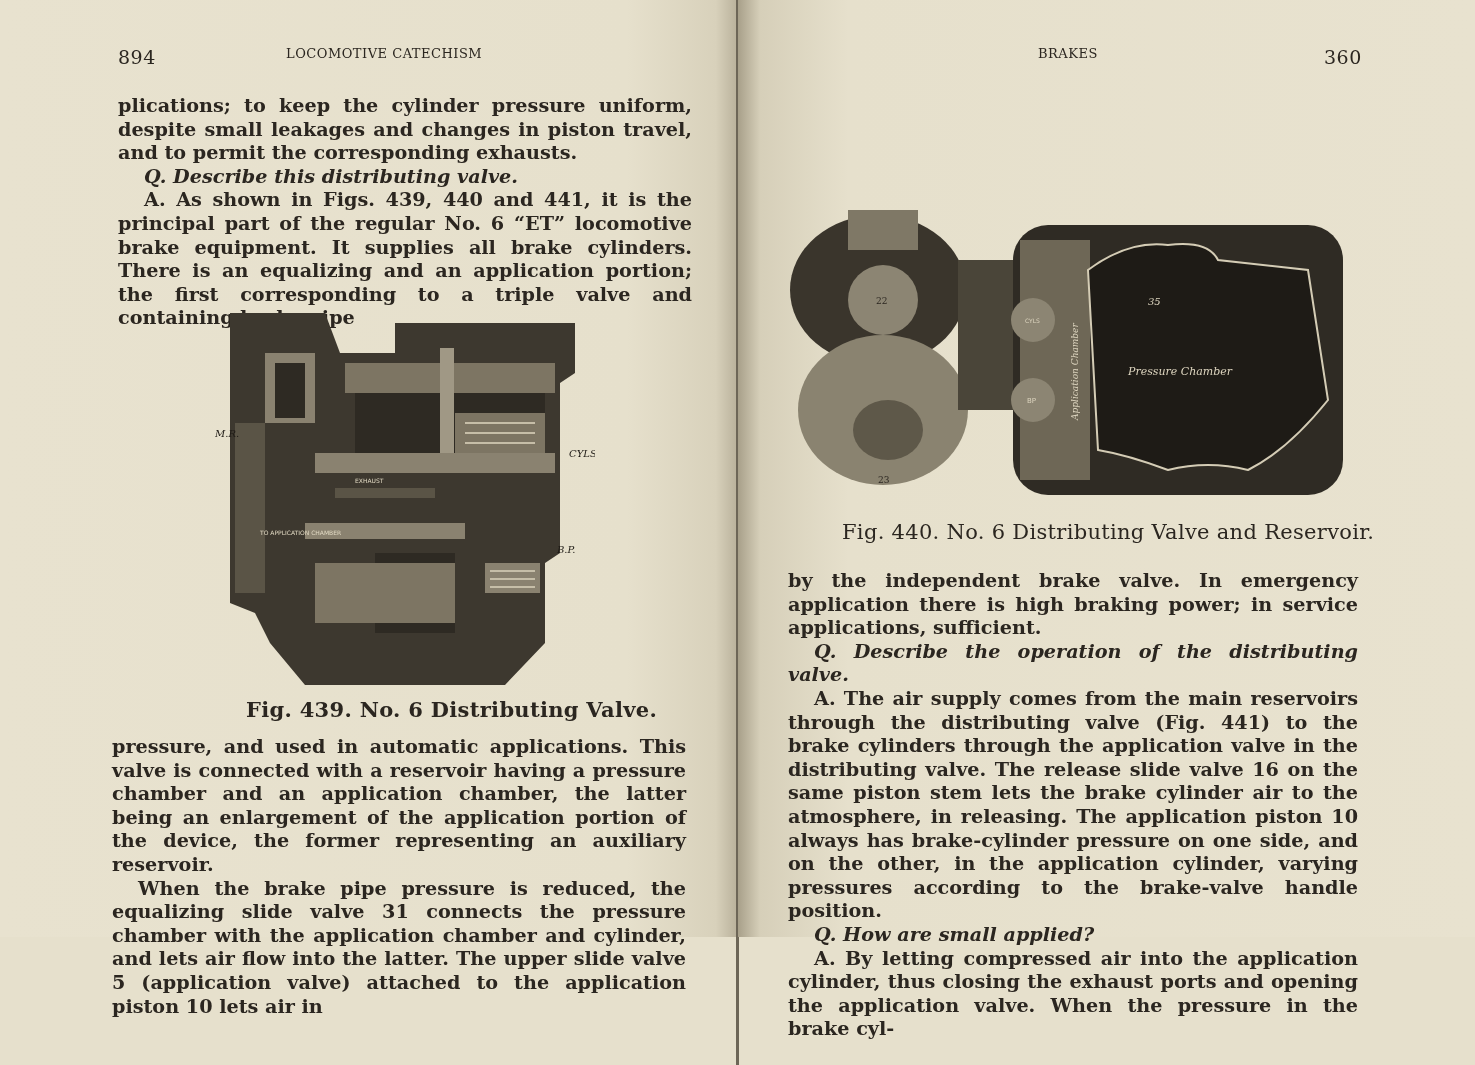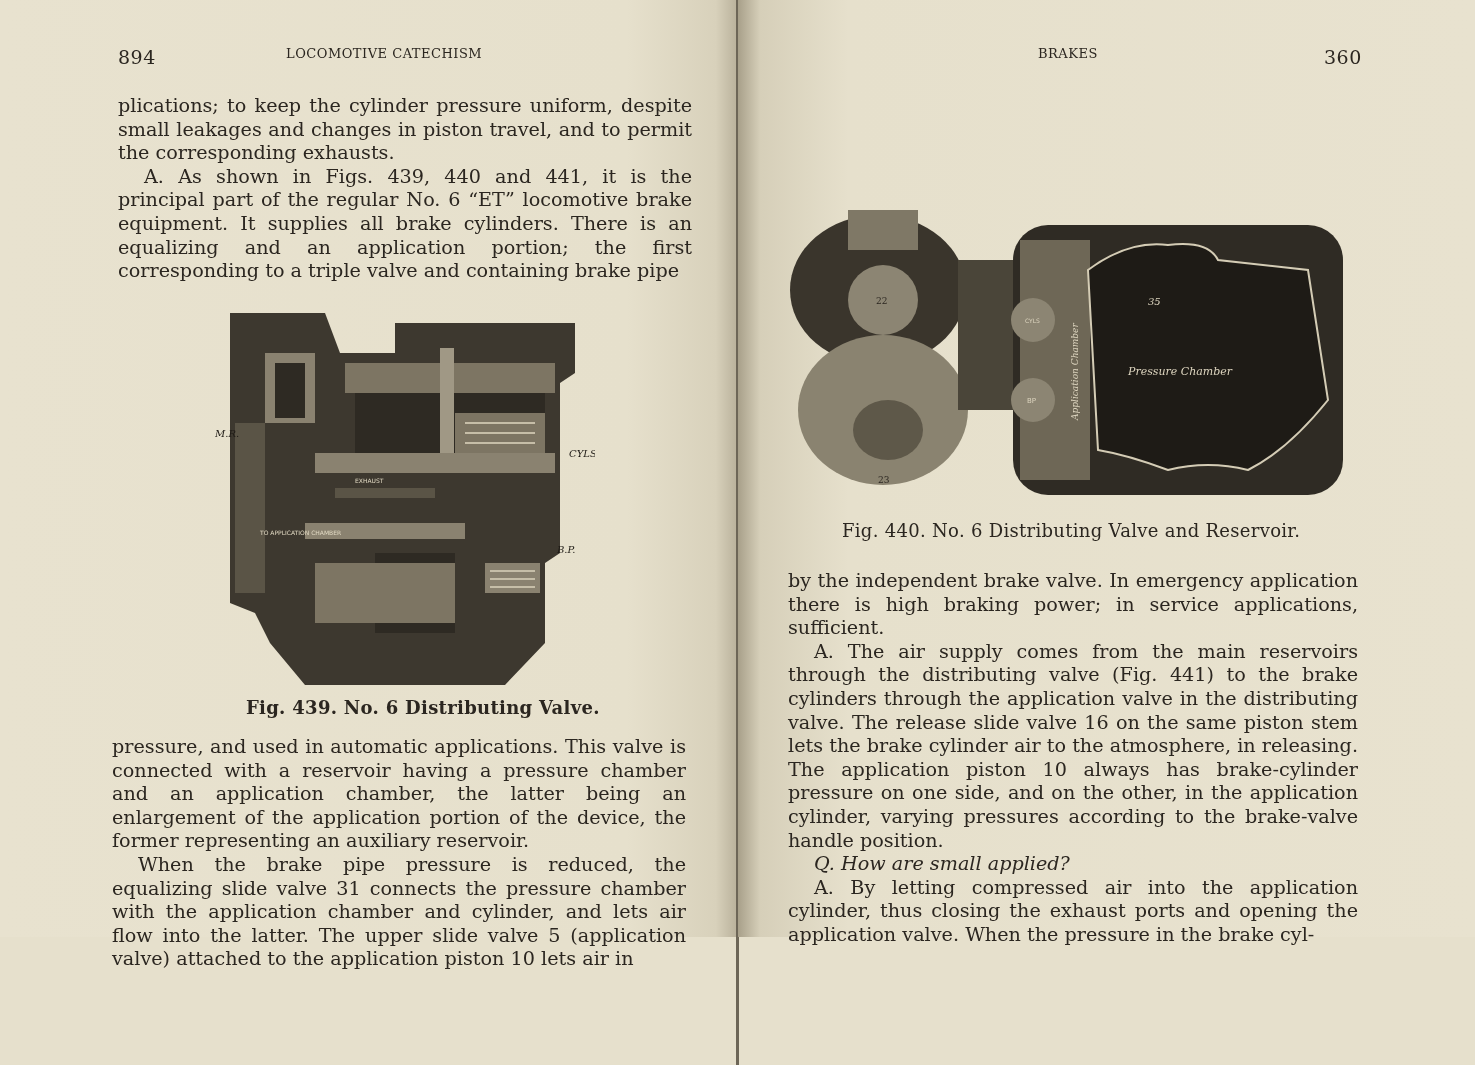--- a/index.html
+++ b/index.html
@@ -9,36 +9,37 @@
     font-family:"DejaVu Serif", "Liberation Serif", serif;
     color:#2b2620;
     position:relative;
   }
   .page { position:absolute; top:0; height:937px; }
   .page-left { left:0; width:738px; background:linear-gradient(to right,#e8e2cf 0%,#e6e0cc 85%,#d8d1bb 97%,#b8b09a 100%); }
   .page-right { left:738px; width:737px; background:linear-gradient(to right,#a8a08a 0%,#d6cfb9 3%,#e6e0cc 15%,#e8e2cf 100%); }
   .gutter { position:absolute; left:736px; top:0; width:3px; height:1065px; background:#6d6657; }
   .header { position:absolute; top:46px; font-size:13px; letter-spacing:0.5px; }
   .pnum { font-size:19px; }
-  .text { position:absolute; font-size:19.2px; line-height:23.6px; text-align:justify; }
+  .text { position:absolute; font-size:19.2px; line-height:23.6px; text-align:justify;font-weight:bold; }
   .text p { margin:0; }
   .indent { text-indent:26px; }
   .q { font-style:italic; text-indent:26px; }
-  .caption { position:absolute; font-size:18px; letter-spacing:0.3px; }
+  .caption { position:absolute; font-size:21px; letter-spacing:0.3px; }
   .fig { position:absolute; }
 </style>
 </head>
 <body>
 
 <div class="page page-left">
   <div class="header pnum" style="left:118px;">894</div>
   <div class="header" style="left:286px;">LOCOMOTIVE CATECHISM</div>
 
   <div class="text" style="left:118px; top:94px; width:574px;">
     <p>plications; to keep the cylinder pressure uniform, despite small leakages and changes in piston travel, and to permit the corresponding exhausts.</p>
+    <p class="q">Q. Describe this distributing valve.</p>
     <p class="indent">A. As shown in Figs. 439, 440 and 441, it is the principal part of the regular No. 6 “ET” locomotive brake equipment. It supplies all brake cylinders. There is an equalizing and an application portion; the first corresponding to a triple valve and containing brake pipe</p>
   </div>
 
   <svg class="fig" style="left:215px; top:313px;" width="380" height="372" viewBox="0 0 380 372">
     <polygon points="15,0 110,0 125,40 180,40 180,10 360,10 360,60 345,70 345,240 330,250 330,330 290,372 90,372 55,330 40,300 15,290" fill="#3d382f"></polygon>
     <rect x="50" y="40" width="50" height="70" fill="#8a8270"></rect>
     <rect x="60" y="50" width="30" height="55" fill="#2e2a23"></rect>
     <rect x="130" y="50" width="210" height="30" fill="#7d7563"></rect>
     <rect x="140" y="80" width="190" height="80" fill="#2e2a23"></rect>
     <rect x="225" y="35" width="14" height="110" fill="#a09885"></rect>
@@ -98,17 +99,18 @@
     <text x="88" y="104" font-size="9" fill="#2b2620" font-family="DejaVu Serif, serif">22</text>
     <text x="90" y="283" font-size="9" fill="#2b2620" font-family="DejaVu Serif, serif">23</text>
     <text x="237" y="123" font-size="6" fill="#ddd5bf" font-family="DejaVu Sans, sans-serif">CYLS</text>
     <text x="239" y="203" font-size="7" fill="#ddd5bf" font-family="DejaVu Sans, sans-serif">BP</text>
     <text transform="translate(290,220) rotate(-90)" font-size="9" font-style="italic" fill="#ddd5bf" font-family="DejaVu Serif, serif">Application Chamber</text>
   </svg>
   <div class="caption" style="left:104px; top:520px;">Fig. 440. No. 6 Distributing Valve and Reservoir.</div>
 
   <div class="text" style="left:50px; top:569px; width:570px;">
     <p>by the independent brake valve. In emergency application there is high braking power; in service applications, sufficient.</p>
+    <p class="q">Q. Describe the operation of the distributing valve.</p>
     <p class="indent">A. The air supply comes from the main reservoirs through the distributing valve (Fig. 441) to the brake cylinders through the application valve in the distributing valve. The release slide valve 16 on the same piston stem lets the brake cylinder air to the atmosphere, in releasing. The application piston 10 always has brake-cylinder pressure on one side, and on the other, in the application cylinder, varying pressures according to the brake-valve handle position.</p>
     <p class="q">Q. How are small applied?</p>
     <p class="indent">A. By letting compressed air into the application cylinder, thus closing the exhaust ports and opening the application valve. When the pressure in the brake cyl-</p>
   </div>
 </div>
 
 </body></html>

